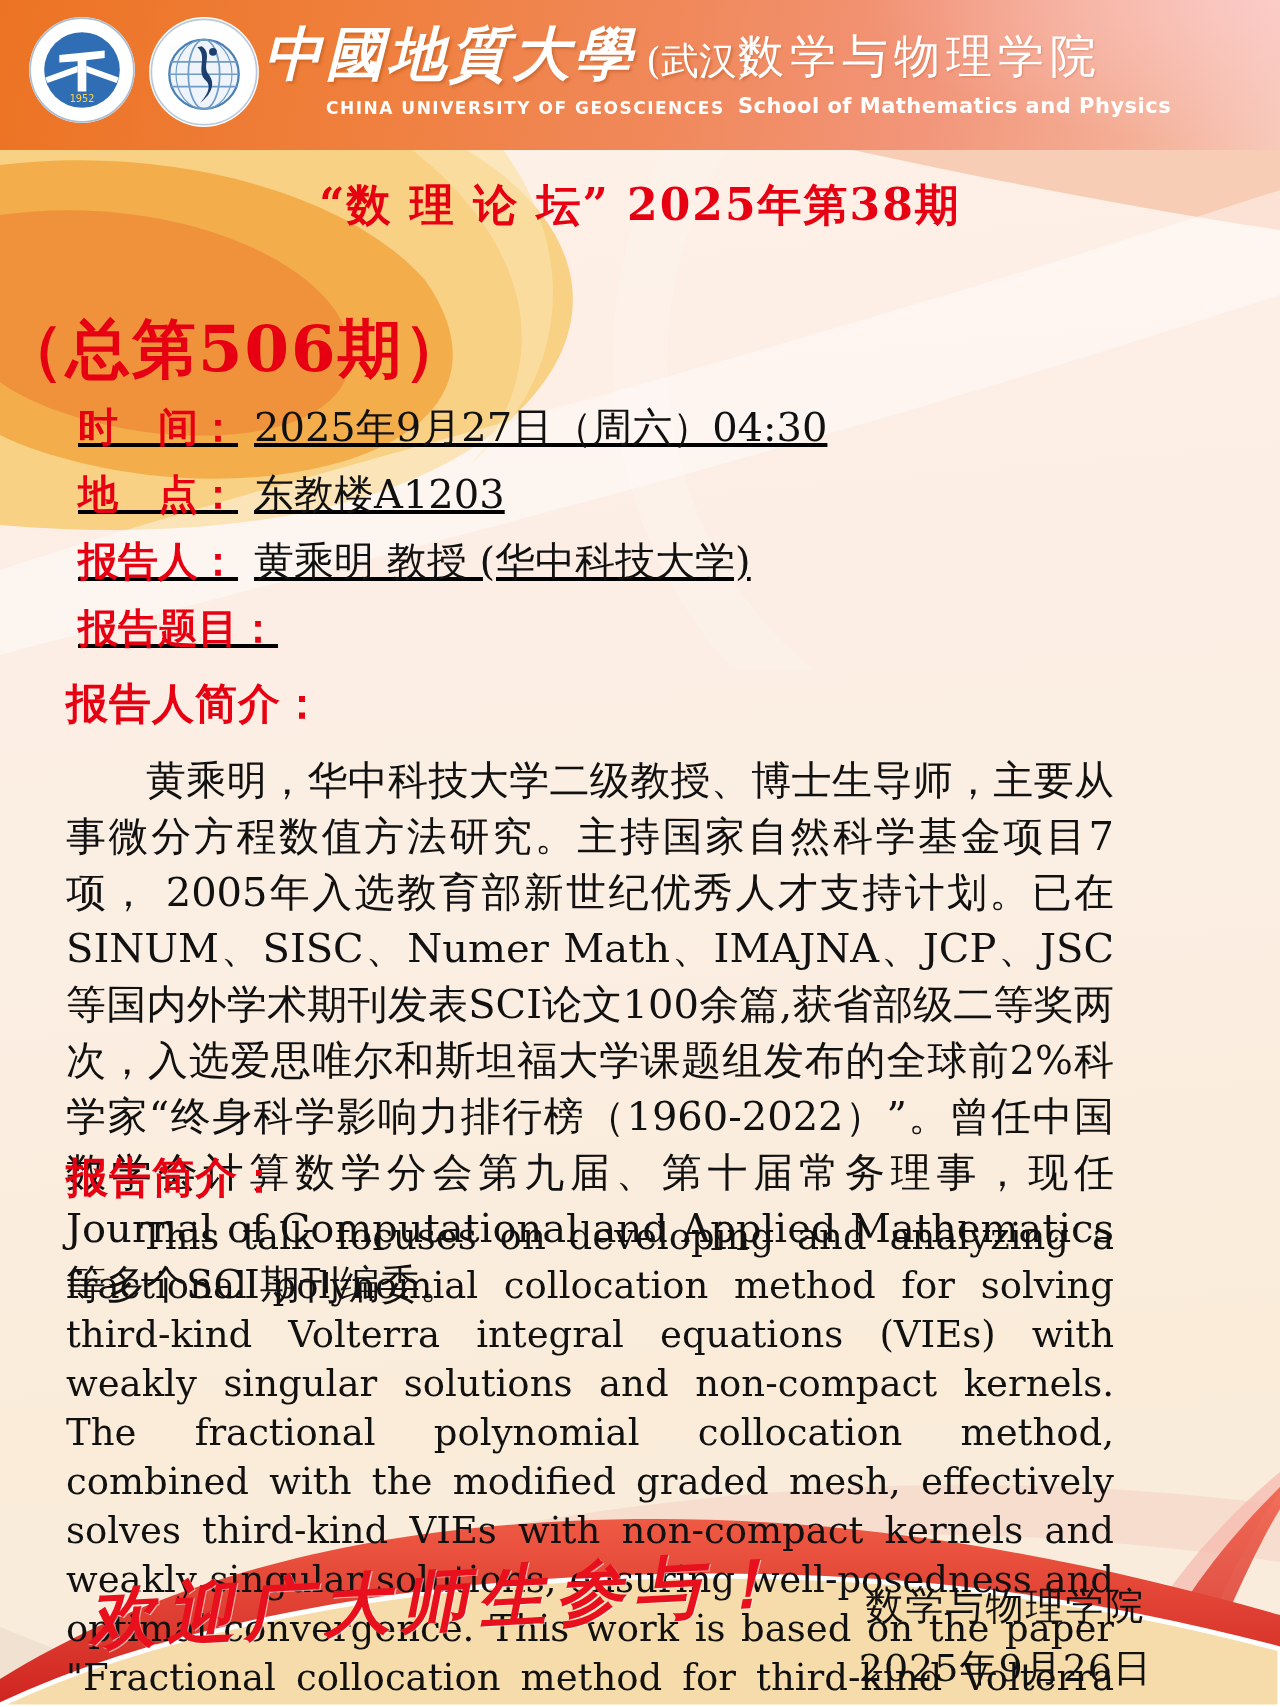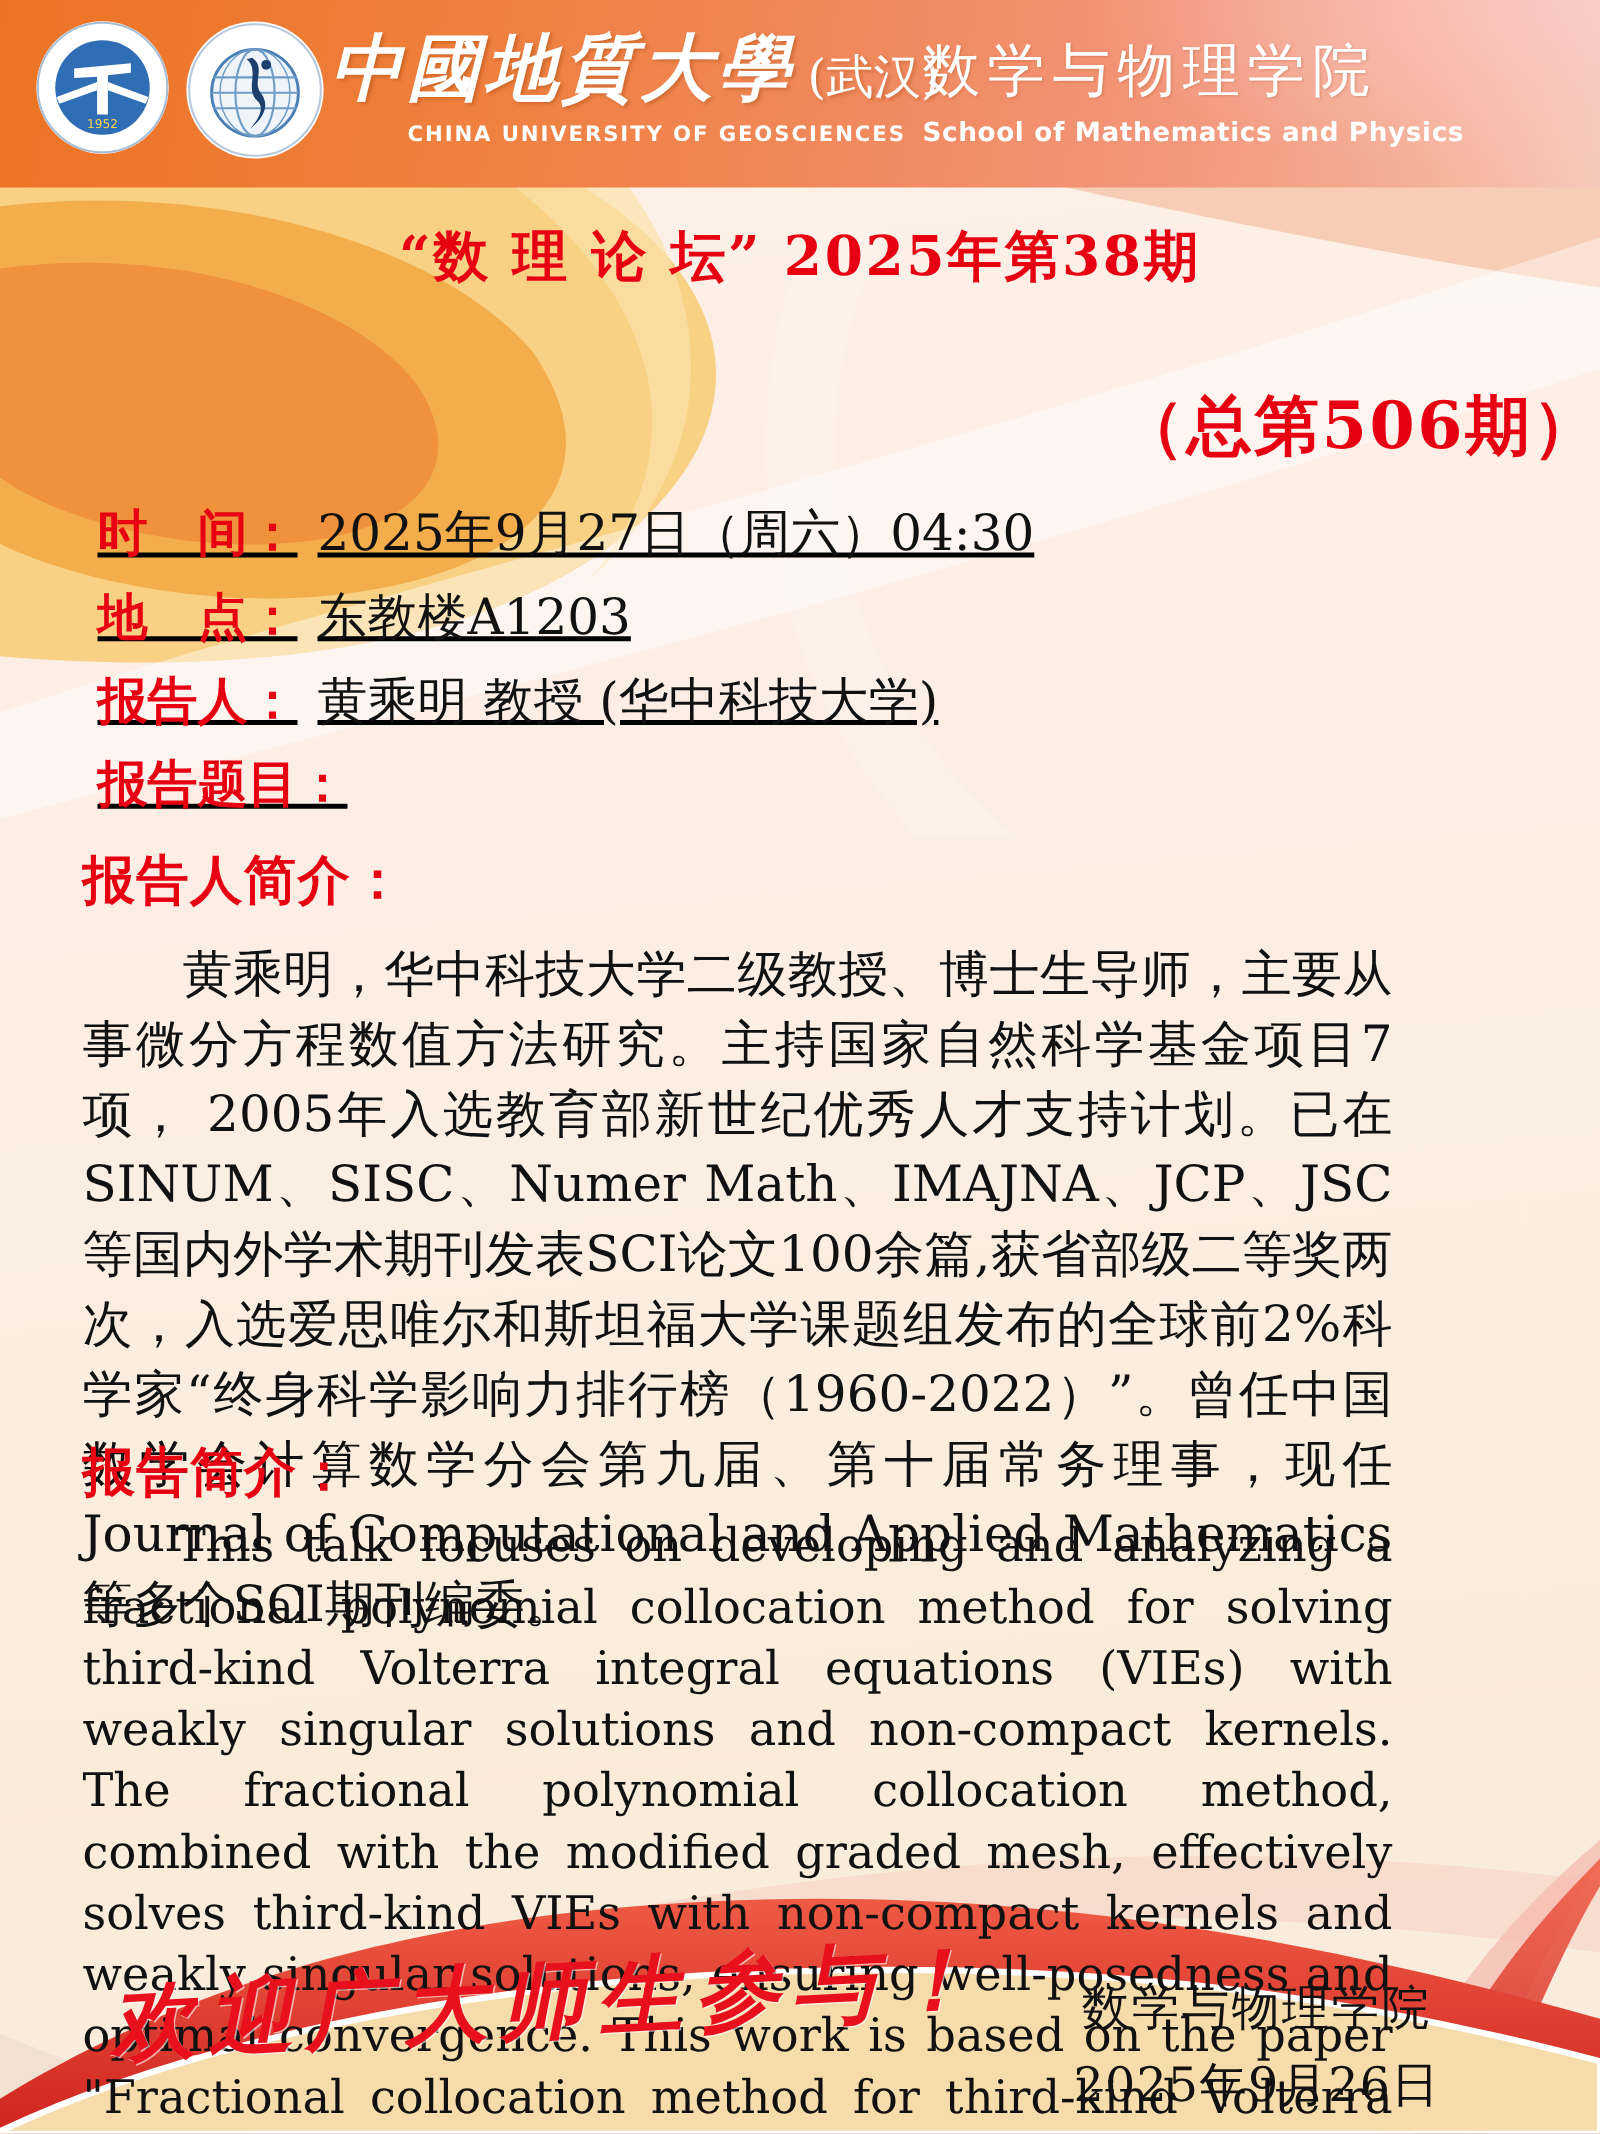--- a/index.html
+++ b/index.html
@@ -30,22 +30,22 @@
   .school-cn{font-size:46px;font-weight:500;letter-spacing:6px;white-space:nowrap;
     font-family:"DejaVu Sans","Liberation Sans",sans-serif;text-shadow:1px 1px 2px rgba(150,60,0,.25);}
   .school-en{font-size:21px;font-weight:600;margin-top:6px;letter-spacing:.5px;
     font-family:"DejaVu Sans","Liberation Sans",sans-serif;}
   
   .swirl-top{position:absolute;top:130px;left:0;width:1280px;height:540px;z-index:1;}
   .wave-bottom{position:absolute;bottom:0;left:0;width:1280px;height:240px;z-index:2;}
   
   .title-main{position:absolute;top:176px;left:0;width:1280px;text-align:center;z-index:4;
     color:#e60012;font-size:44px;font-weight:700;letter-spacing:2px;}
-  .title-sub{position:absolute;top:306px;left:0;width:1280px;text-align:right;z-index:4;
-    color:#e60012;font-size:52px;font-weight:700;letter-spacing:2px;}
+  .title-sub{position:absolute;top:306px;left:0;width:1280px;text-align:left;z-index:4;
+    color:#e60012;font-size:64px;font-weight:700;letter-spacing:2px;}
   
   .info{position:absolute;left:78px;top:400px;width:1046px;z-index:4;}
   .info-row{display:flex;align-items:flex-start;margin-bottom:13px;text-decoration:underline;}
   .info-label{flex:0 0 auto;color:#e60012;font-weight:700;font-size:40px;line-height:54px;
     white-space:nowrap;font-family:"DejaVu Sans","Liberation Sans",sans-serif;margin-right:16px;}
   .info-value{color:#111;font-size:40px;line-height:54px;}
   .info-value.justify{text-align:justify;flex:1 1 auto;}
   
   .sec-head{position:absolute;left:66px;z-index:4;color:#e60012;font-weight:700;font-size:42px;
     font-family:"DejaVu Sans","Liberation Sans",sans-serif;letter-spacing:1px;}

